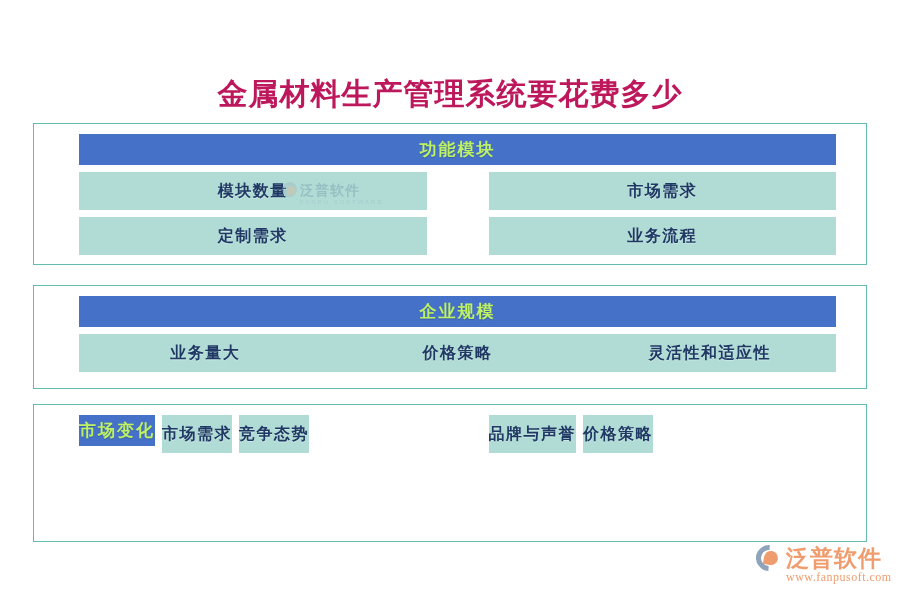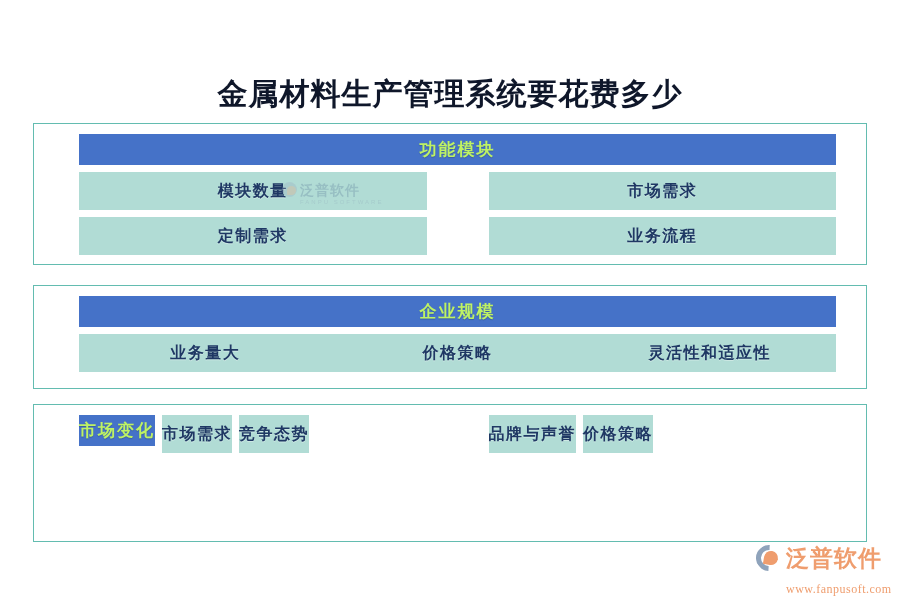--- a/index.html
+++ b/index.html
@@ -23,21 +23,21 @@
   
   .page-title {
     position: absolute;
     left: 0;
     top: 74px;
     width: 900px;
     text-align: center;
     font-size: 30px;
     font-weight: bold;
     letter-spacing: 1px;
-    color: #0f172a;
+    color: #be185d;
     text-shadow: 1px 1px 0 rgba(255,255,255,0.7);
     white-space: nowrap;
   }
 
   
   .panel {
     position: absolute;
     left: 33px;
     width: 834px;
     border: 1px solid #63bcb0;
@@ -194,21 +194,21 @@
     font-weight: bold;
     color: #ef9d6e;
     letter-spacing: 1px;
     font-family: "Liberation Sans", sans-serif;
   }
   .brand-url {
     font-size: 12px;
     color: #ef9d6e;
     letter-spacing: 0.5px;
     margin-left: 30px;
-    margin-top: 12px;
+    margin-top: 0;
     font-family: "Liberation Serif", serif;
   }
 </style>
 </head>
 <body>
 
 <div id="page">
 
   <div class="page-title">金属材料生产管理系统要花费多少</div>
 

